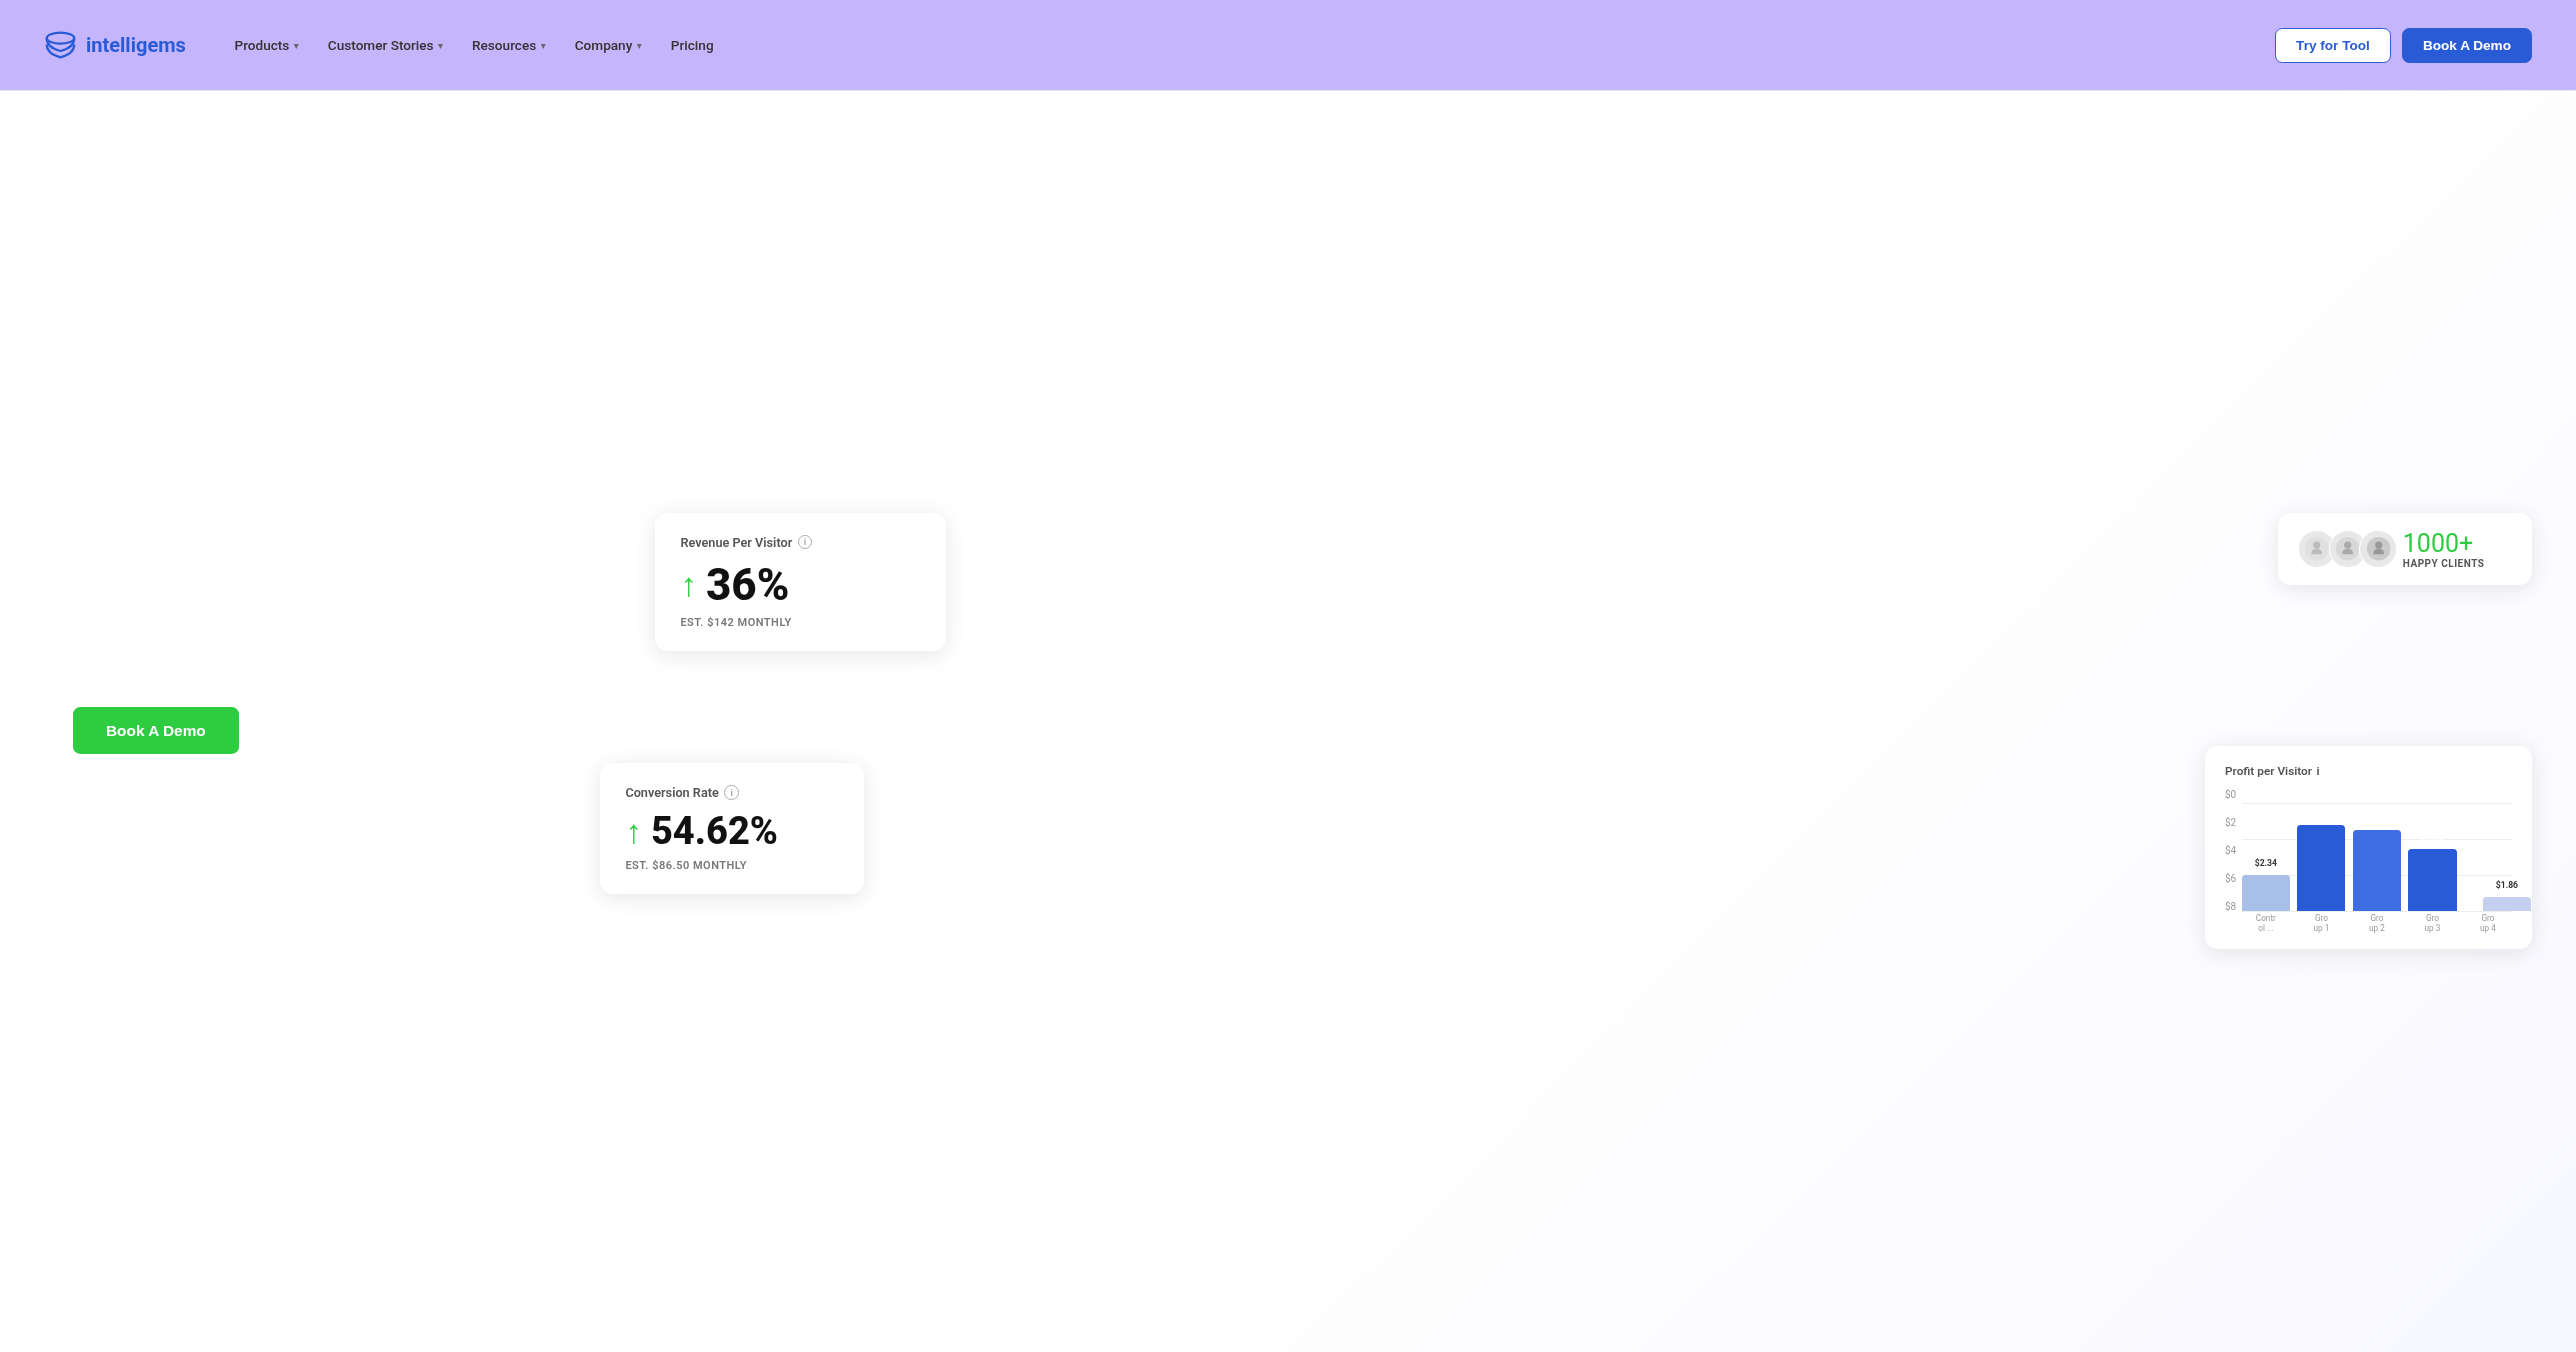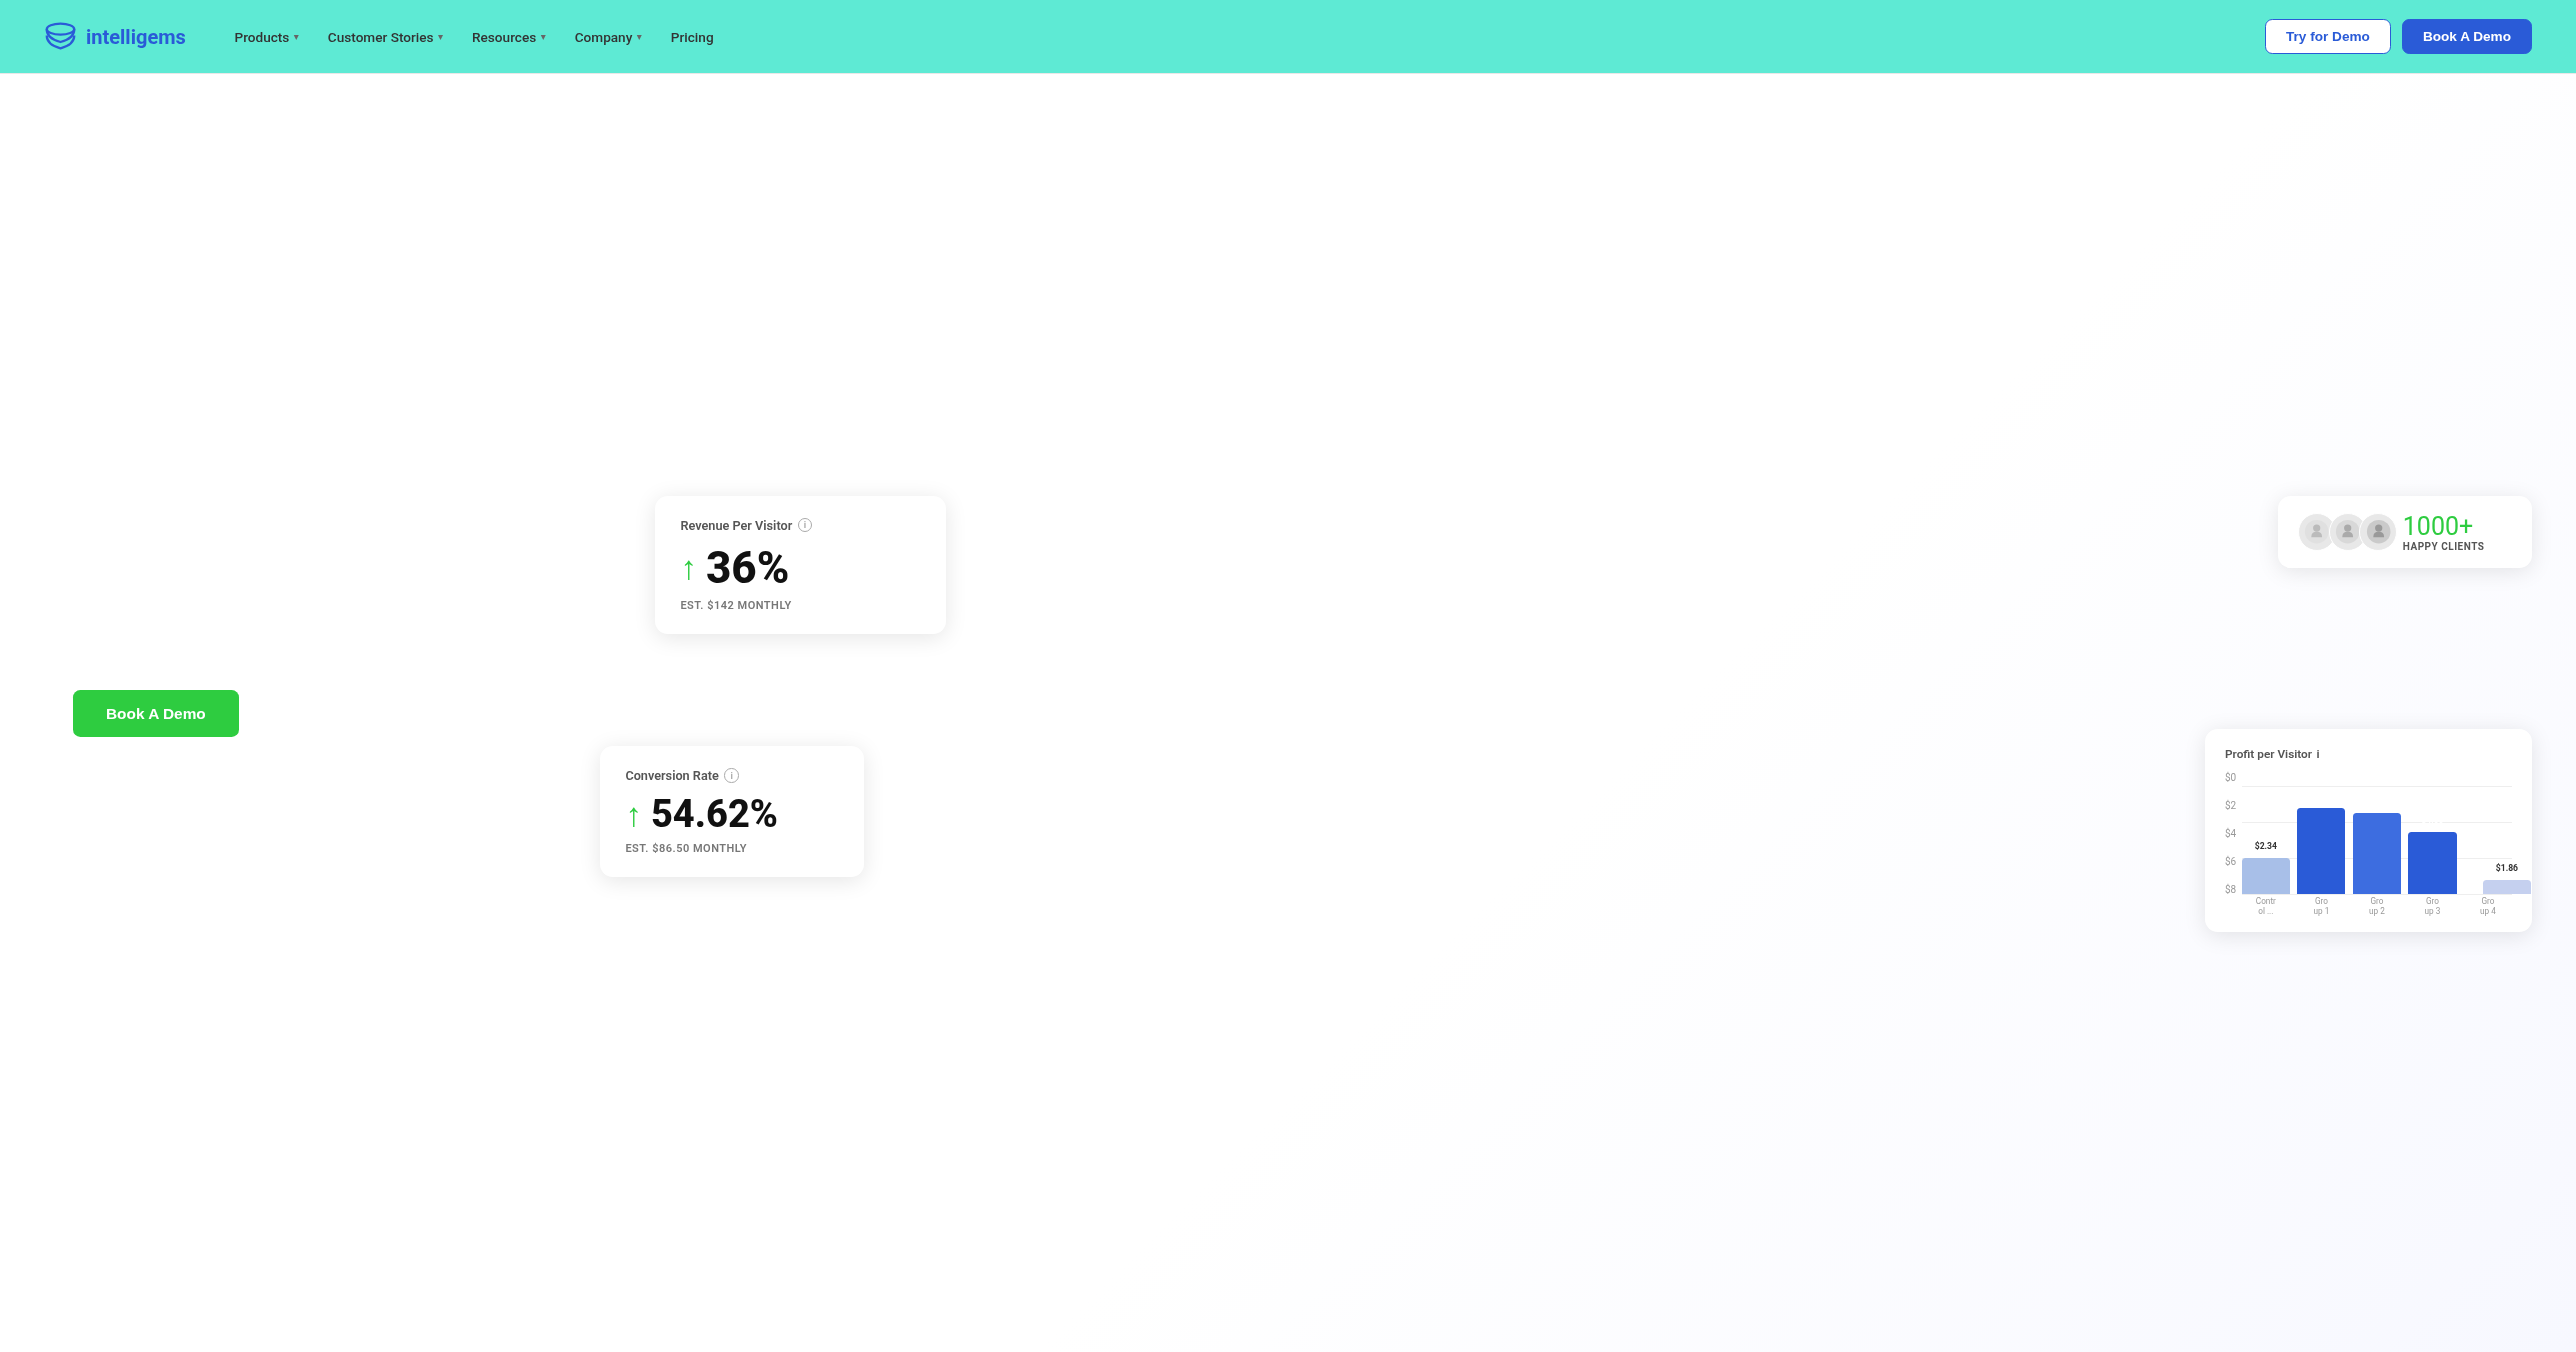--- a/index.html
+++ b/index.html
@@ -8,23 +8,23 @@
       background: #fff;
       color: #111;
       min-height: 100vh;
     }
 
     
     nav {
       display: flex;
       align-items: center;
       padding: 0 44px;
-      height: 74px;
+      height: 91px;
       border-bottom: 0.9px solid #e8e8e8;
-      background: #5eead4;
+      background: #c4b5fd;
       position: sticky;
       top: 0;
       z-index: 100;
     }
     .logo {
       display: flex;
       align-items: center;
       gap: 9px;
       text-decoration: none;
       margin-right: 36px;
@@ -372,21 +372,21 @@
     <div class="nav-item">
       <span>Company</span>
       <span class="chevron">▾</span>
     </div>
     <div class="nav-item">
       <span>Pricing</span>
     </div>
   </div>
 
   <div class="nav-actions">
-    <button class="btn-outline">Try for Demo</button>
+    <button class="btn-outline">Try for Tool</button>
     <button class="btn-primary">Book A Demo</button>
   </div>
 </nav>
 
 <section class="hero">
   <div class="hero-left">
     <button class="btn-demo">Book A Demo</button>
   </div>
 
   <div class="hero-right">

